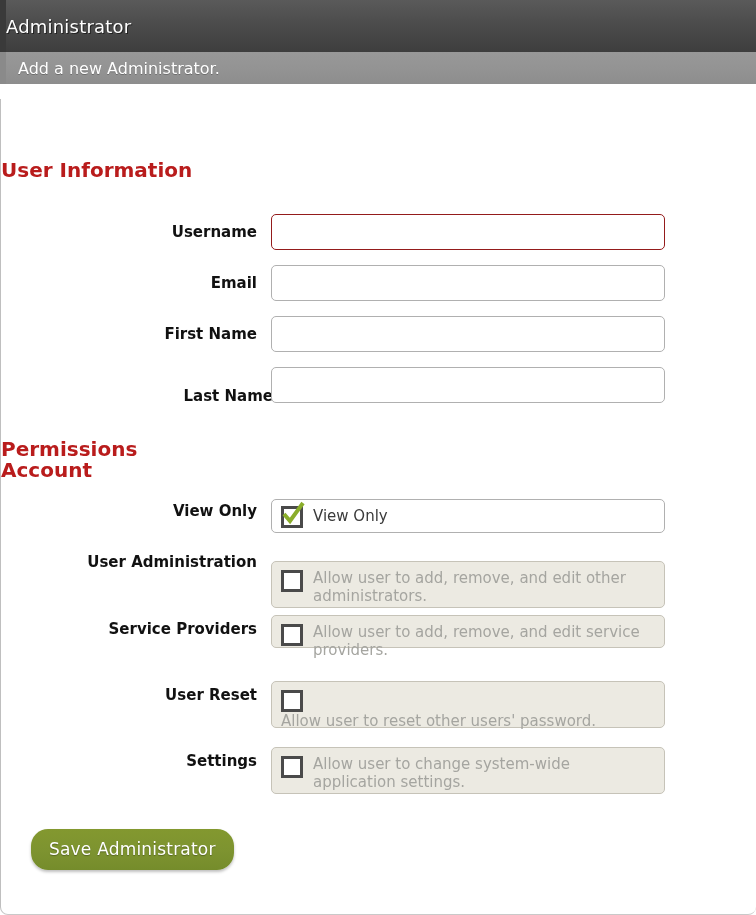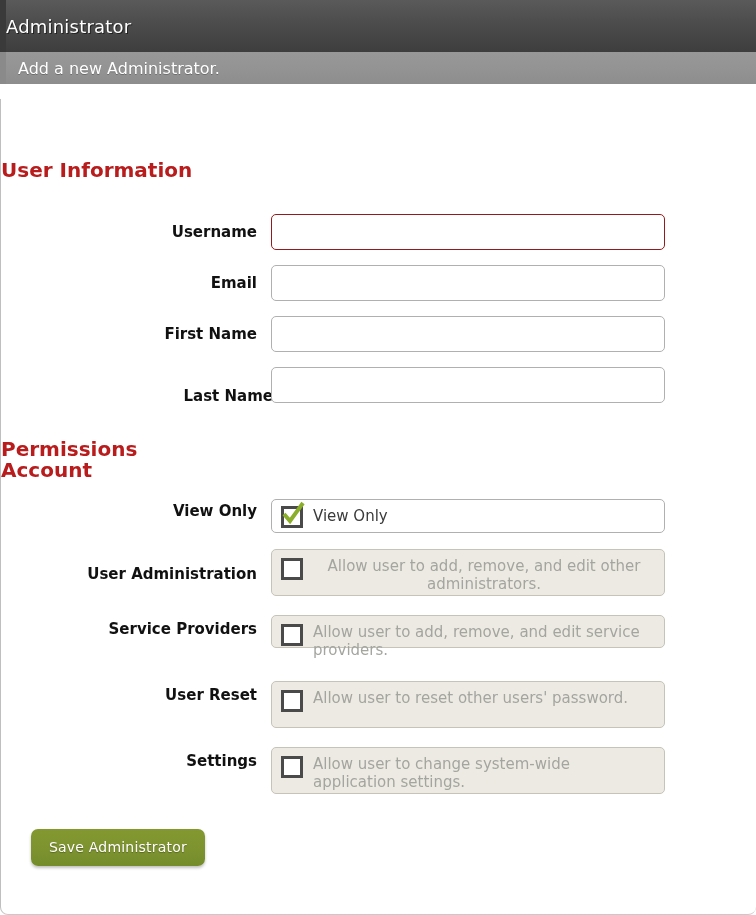--- a/index.html
+++ b/index.html
@@ -181,24 +181,24 @@
   }
 
   
   .save-btn {
     position: absolute;
     left: 30px;
     top: 730px;
     padding: 10px 18px 11px 18px;
     background: linear-gradient(to bottom, #83982f 0%, #7d9330 55%, #758c2b 100%);
     border: none;
-    border-radius: 7px;
+    border-radius: 17px;
     color: #ffffff;
     font-family: "DejaVu Sans", "Liberation Sans", sans-serif;
-    font-size: 14px;
+    font-size: 17px;
     letter-spacing: 0.2px;
     text-shadow: 0 1px 1px rgba(0,0,0,0.3);
     box-shadow: 0 2px 3px rgba(0,0,0,0.25);
     cursor: pointer;
   }
 </style>
 </head>
 <body>
 
 <div class="page">
@@ -247,42 +247,42 @@
           <span class="cb-box"></span>
           <svg class="cb-check" viewBox="0 0 26 26">
             <path d="M4 13 L10 20 L23 2" stroke="#8aad2a" stroke-width="4" fill="none" stroke-linecap="butt" stroke-linejoin="miter"></path>
           </svg>
         </span>
         <span class="perm-text">View Only</span>
       </div>
     </div>
 
     <div class="field-row" style="top:450px;">
-      <label class="field-label" style="top:16px;">User Administration</label>
-      <div class="perm-row disabled" style="top:0px;height:47px;text-align:center;">
+      <label class="field-label" style="top:4px;">User Administration</label>
+      <div class="perm-row disabled" style="top:12px;height:47px;">
         <span class="cb">
           <span class="cb-box"></span>
         </span>
         <span class="perm-text">Allow user to add, remove, and edit other administrators.</span>
       </div>
     </div>
 
     <div class="field-row" style="top:516px;">
       <label class="field-label" style="top:5px;">Service Providers</label>
       <div class="perm-row disabled" style="top:0px;height:33px;">
         <span class="cb">
           <span class="cb-box"></span>
         </span>
         <span class="perm-text">Allow user to add, remove, and edit service providers.</span>
       </div>
     </div>
 
     <div class="field-row" style="top:582px;">
       <label class="field-label" style="top:5px;">User Reset</label>
-      <div class="perm-row disabled" style="top:0px;height:47px;">
+      <div class="perm-row disabled" style="top:0px;height:47px;flex-direction:column;">
         <span class="cb">
           <span class="cb-box"></span>
         </span>
         <span class="perm-text">Allow user to reset other users' password.</span>
       </div>
     </div>
 
     <div class="field-row" style="top:648px;">
       <label class="field-label" style="top:5px;">Settings</label>
       <div class="perm-row disabled" style="top:0px;height:47px;">

